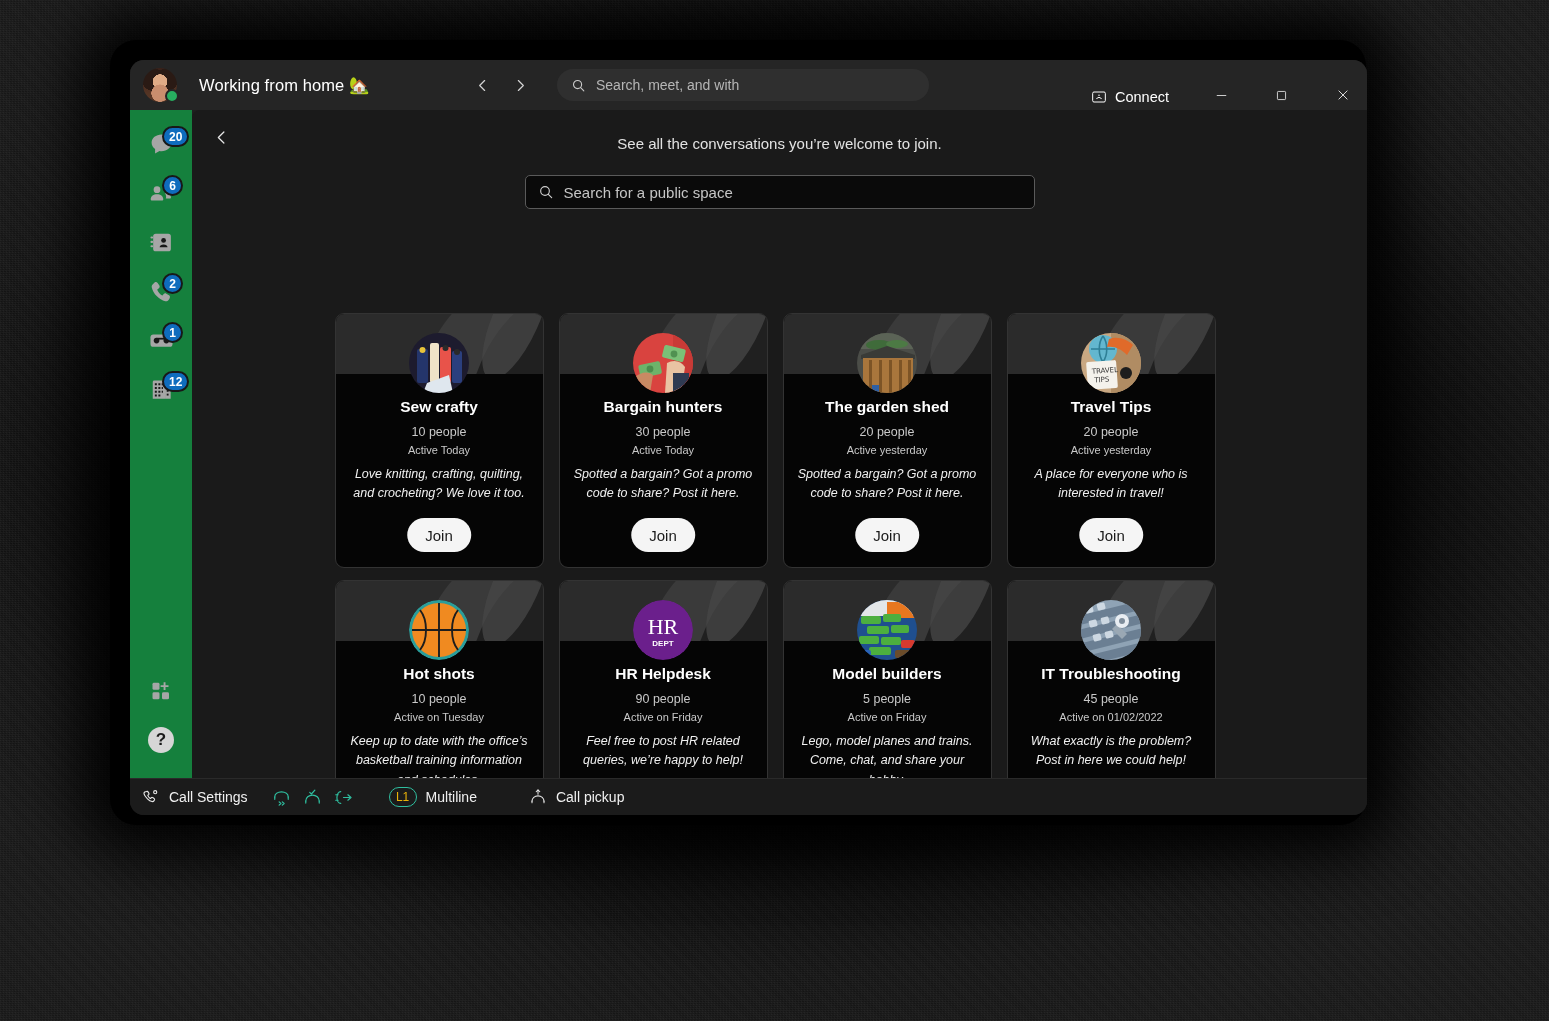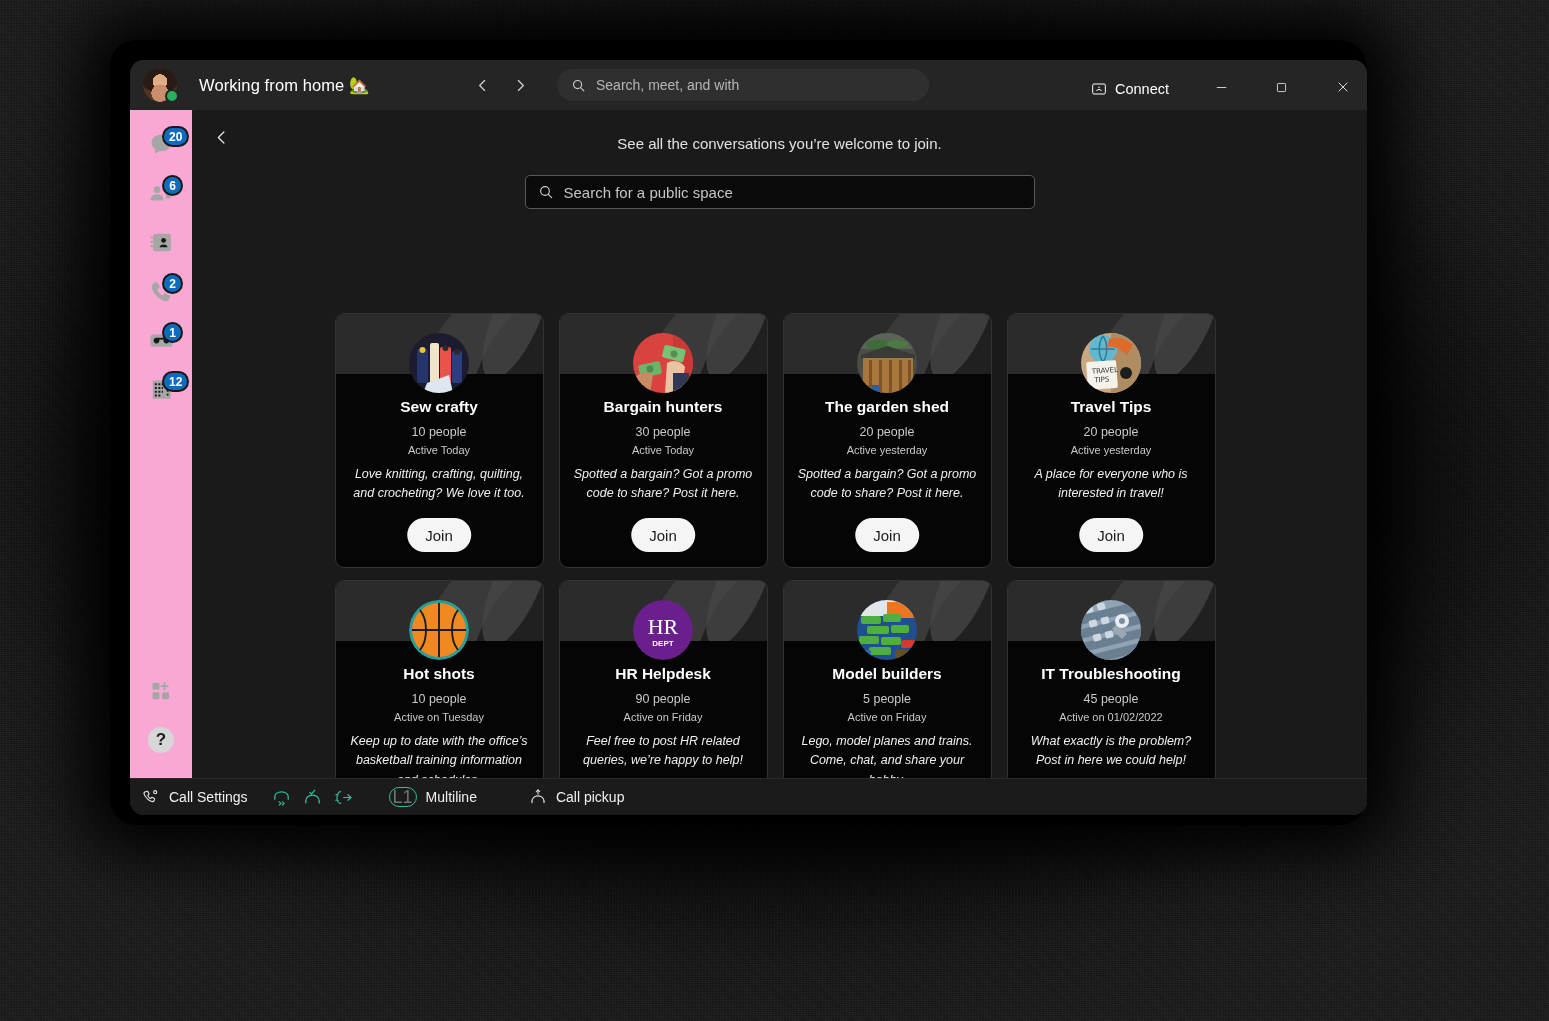--- a/index.html
+++ b/index.html
@@ -100,40 +100,40 @@
     width: 372px; height: 32px;
     background: #2f2f2f;
     border-radius: 16px;
     display: flex; align-items: center;
     padding: 0 14px;
     gap: 10px;
   }
   #topsearch .ph { color: #b6b6b6; font-size: 14px; }
 
   #win-right {
-    position: absolute; right: 0; top: 4px; height: 50px;
+    position: absolute; right: 0; top: 12px; height: 50px;
     display: flex; align-items: center; gap: 16px;
   }
   #connect-btn {
     display: flex; align-items: center; gap: 8px;
     color: #ffffff; font-size: 14.5px;
     padding: 0 14px; height: 32px;
   }
   .wbtn {
     width: 44px; height: 50px;
     display: flex; align-items: center; justify-content: center;
     color: #e6e6e6;
   }
 
   
   #body { flex: 1; display: flex; min-height: 0; position: relative; }
 
   #railbar {
     width: 62px;
-    background: #f9a8d4;
+    background: #15803d;
     display: flex; flex-direction: column; align-items: center;
     padding-top: 10px;
     flex: 0 0 62px;
     justify-content: flex-end;
   }
   .rail-item {
     width: 52px; height: 49px;
     position: relative;
     display: flex; align-items: center; justify-content: center;
     color: #a6a6a6;
@@ -295,21 +295,21 @@
     padding-left: 12px;
     gap: 0;
   }
   .sb-group { display: flex; align-items: center; gap: 9px; }
   .sb-label { color: #f0f0f0; font-size: 14px; }
   .sb-teal { color: #2fbfa0; display: flex; align-items: center; }
   .l1-pill {
     width: 28px; height: 20px;
     border: 1.4px solid #2fbfa0;
     border-radius: 10px;
-    color: #737373; font-size: 18px;
+    color: #eab308; font-size: 12px;
     display: flex; align-items: center; justify-content: center;
   }
   .sb-gap-a { width: 24px; }
   .sb-gap-b { width: 36px; }
   .sb-gap-c { width: 52px; }
 </style>
 </head>
 <body>
 
 <div id="backdrop"></div>

